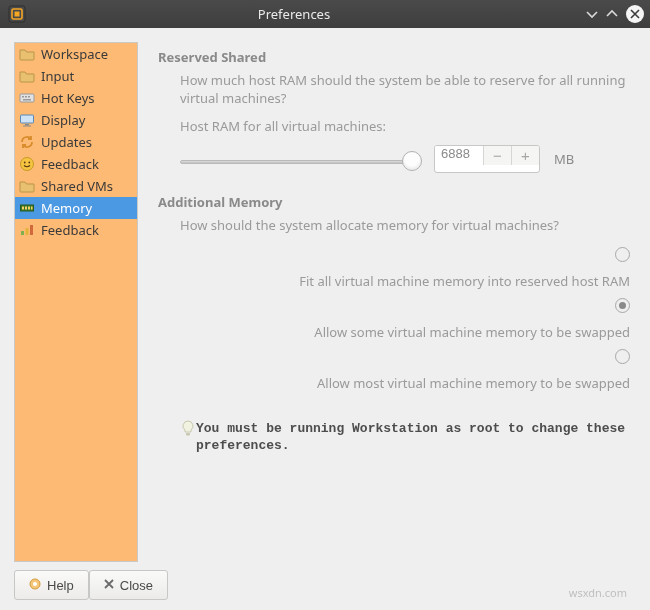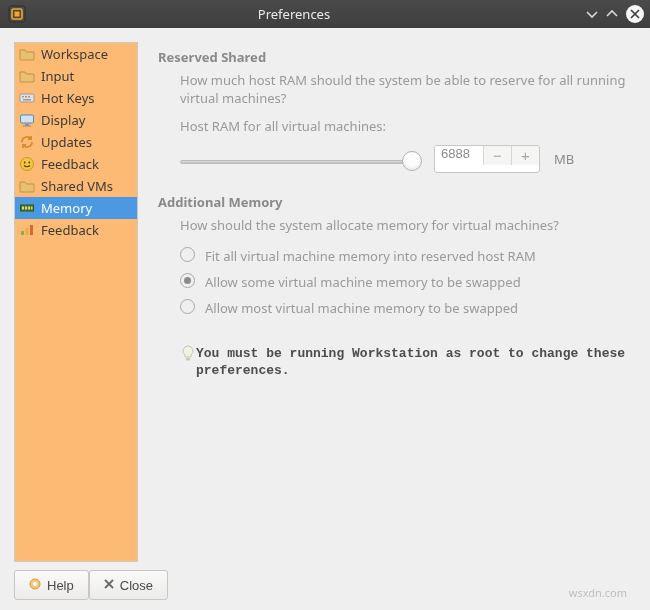--- a/index.html
+++ b/index.html
@@ -115,22 +115,22 @@
     background:#fff;
   }
   .spin button {
     width:28px; border:none; border-left:1px solid #d6d6d4;
     background:#f5f5f3; color:#a5a5a5; font-size:15px;
     cursor:not-allowed;
   }
   .unit { color:#8a8a8a; font-size:13px; }
   
   .radio-row {
-    display:flex; align-items:flex-start; gap:10px;
-    margin:8px 0; color:#9a9a9a;
+    display:flex; align-items:flex-end; gap:10px;
+    margin:8px 0; color:#9a9a9a;flex-direction:column;
   }
   .radio-outer {
     width:15px;height:15px;border:1.5px solid #a8a8a8;border-radius:50%;
     display:inline-flex;align-items:center;justify-content:center;
     flex-shrink:0;
   }
   .radio-outer.checked .radio-inner{
     width:7px;height:7px;border-radius:50%;background:#8a8a8a;
   }
   

